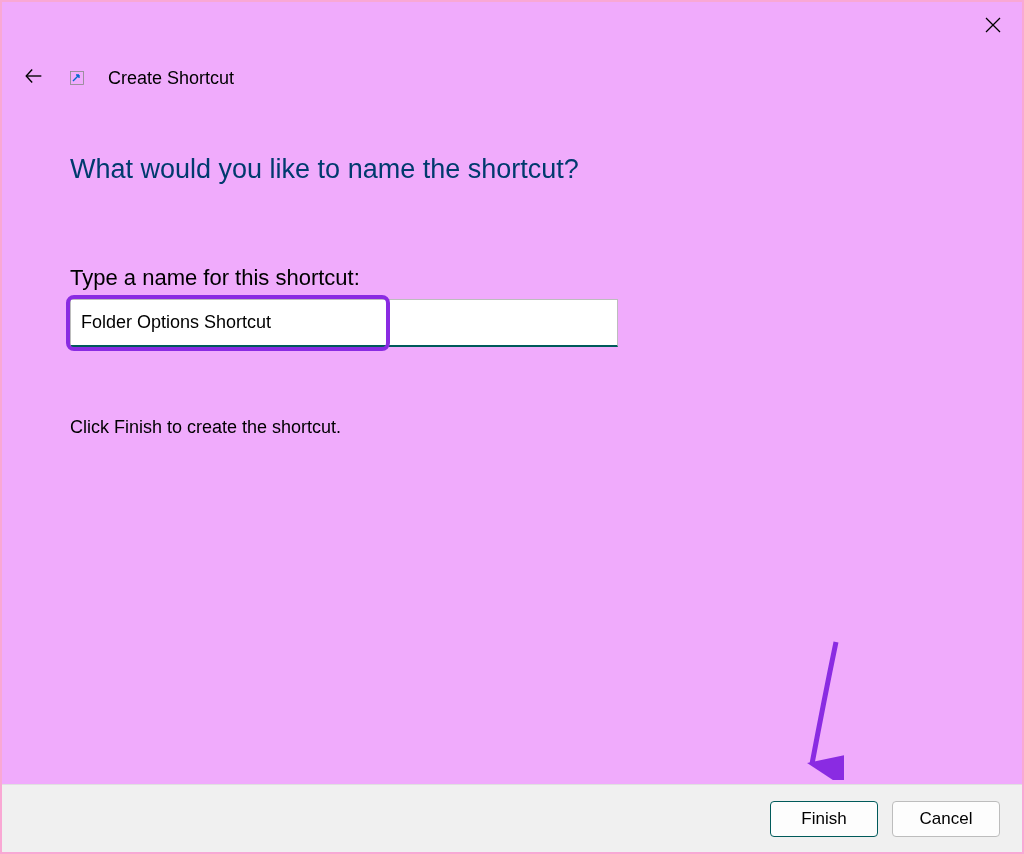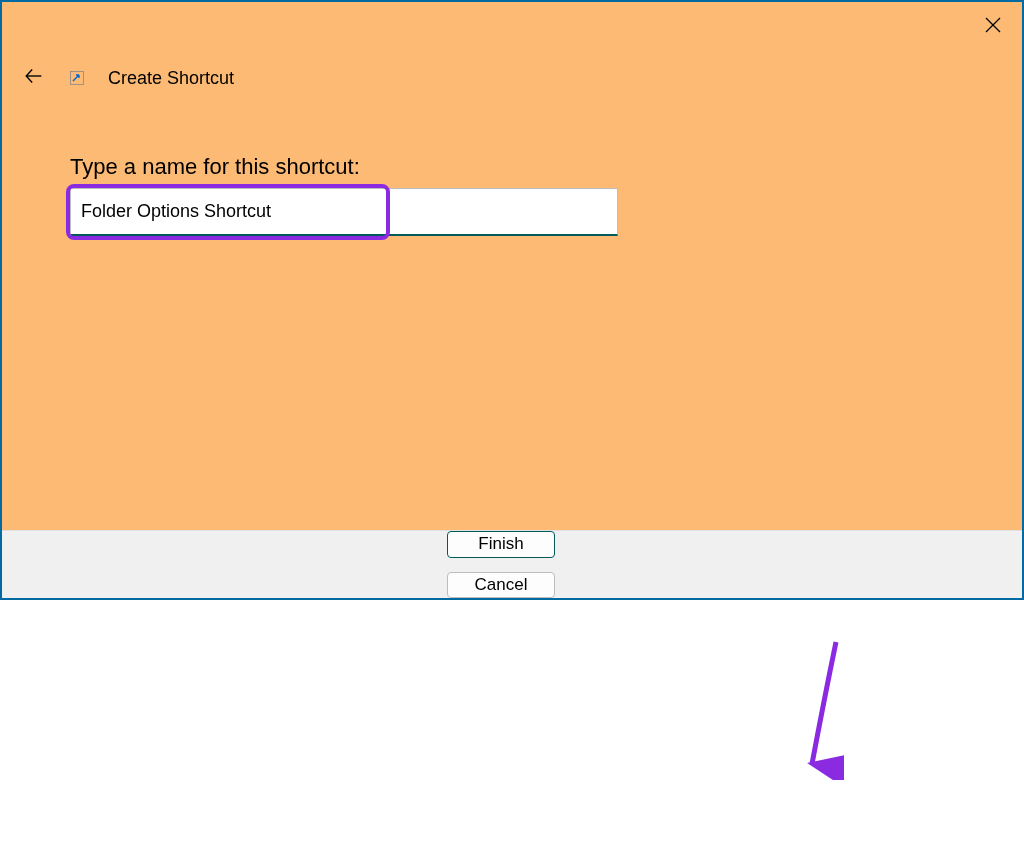--- a/index.html
+++ b/index.html
@@ -1,23 +1,23 @@
 <!DOCTYPE html>
 <html><head>
 <meta charset="utf-8">
 <style>
   * { box-sizing: border-box; margin: 0; padding: 0; }
   html, body { width: 1024px; height: 854px; font-family: "Segoe UI", Tahoma, sans-serif; background: #fff; }
   
   .window {
     position: relative;
     width: 1024px;
-    height: 600px;
-    border: 2px solid #0369a1;
-    background: #fdba74;
+    height: 854px;
+    border: 2px solid #f9a8d4;
+    background: #f0abfc;
   }
   
   .close-btn {
     position: absolute;
     top: 10px;
     right: 14px;
     width: 30px;
     height: 30px;
     display: flex;
     align-items: center;
@@ -120,21 +120,20 @@
     left: 0;
     right: 0;
     height: 68px;
     background: #f0f0f0;
     border-top: 1px solid #e0e0e0;
     display: flex;
     align-items: center;
     justify-content: flex-end;
     padding-right: 22px;
     gap: 14px;
-    flex-direction: column;
   }
   .btn {
     width: 108px;
     height: 36px;
     font-size: 17px;
     font-family: inherit;
     background: #fdfdfd;
     border: 1px solid #bdbdbd;
     border-radius: 4px;
     cursor: pointer;
@@ -178,25 +177,27 @@
     <div class="shortcut-mini-icon">
       <svg viewBox="0 0 14 14">
           <rect x="0.5" y="0.5" width="13" height="13" fill="none" stroke="#888" stroke-width="0.8"></rect>
           <path d="M3 10 L9 4 M9 4 L6 4 M9 4 L9 7" fill="none" stroke="#0066cc" stroke-width="1.4"></path>
         </svg>
     </div>
     <div class="header-title">Create Shortcut</div>
   </div>
 
   <div class="content">
+    <div class="question">What would you like to name the shortcut?</div>
     <div class="input-label">Type a name for this shortcut:</div>
     <div class="input-wrap">
       <input class="name-input" type="text" value="Folder Options Shortcut" style="">
       <div class="highlight-box"></div>
     </div>
+    <div class="instruction">Click Finish to create the shortcut.</div>
   </div>
 
   <svg class="annotation-arrow" viewBox="0 0 40 140">
     <defs>
       <marker id="ahead" markerWidth="10" markerHeight="12" refX="5" refY="11" orient="auto">
         <path d="M0,0 L10,0 L5,12 Z" fill="#8a2be2"></path>
       </marker>
     </defs>
     <path d="M32 2 Q20 60 8 124" stroke="#8a2be2" stroke-width="5" fill="none" marker-end="url(#ahead)"></path>
   </svg>

